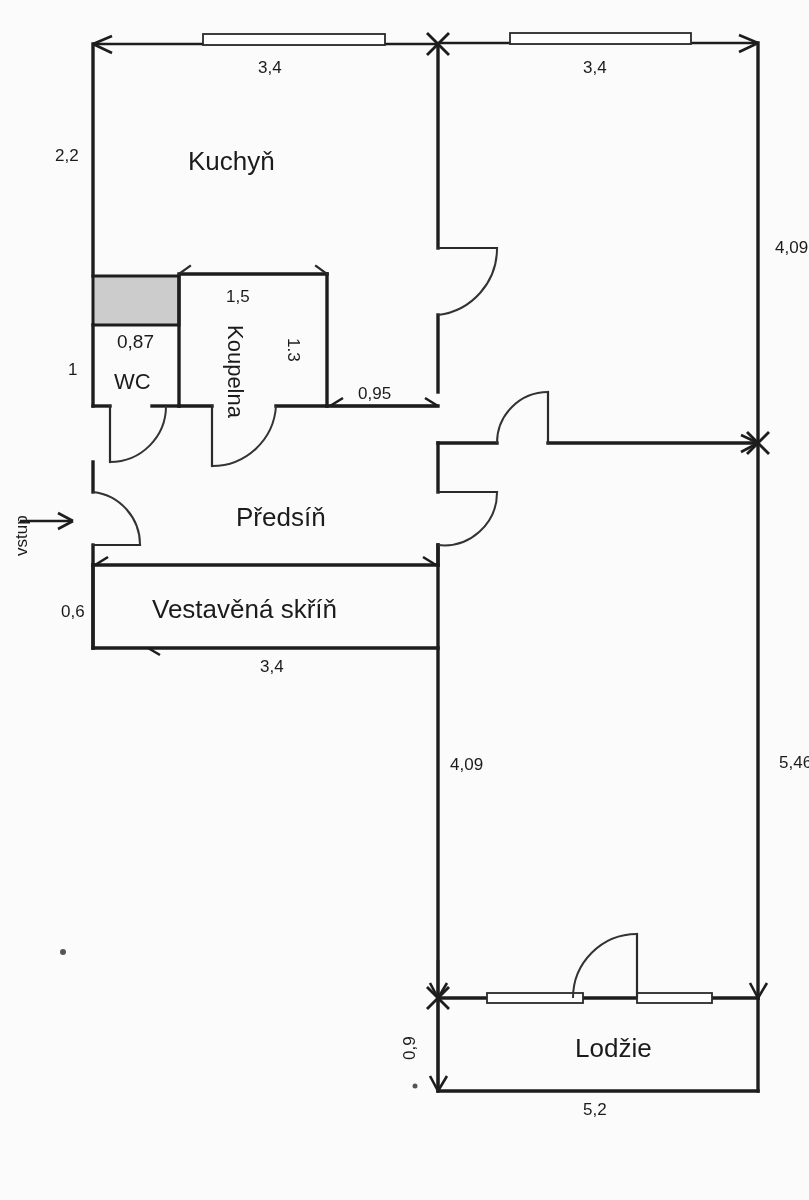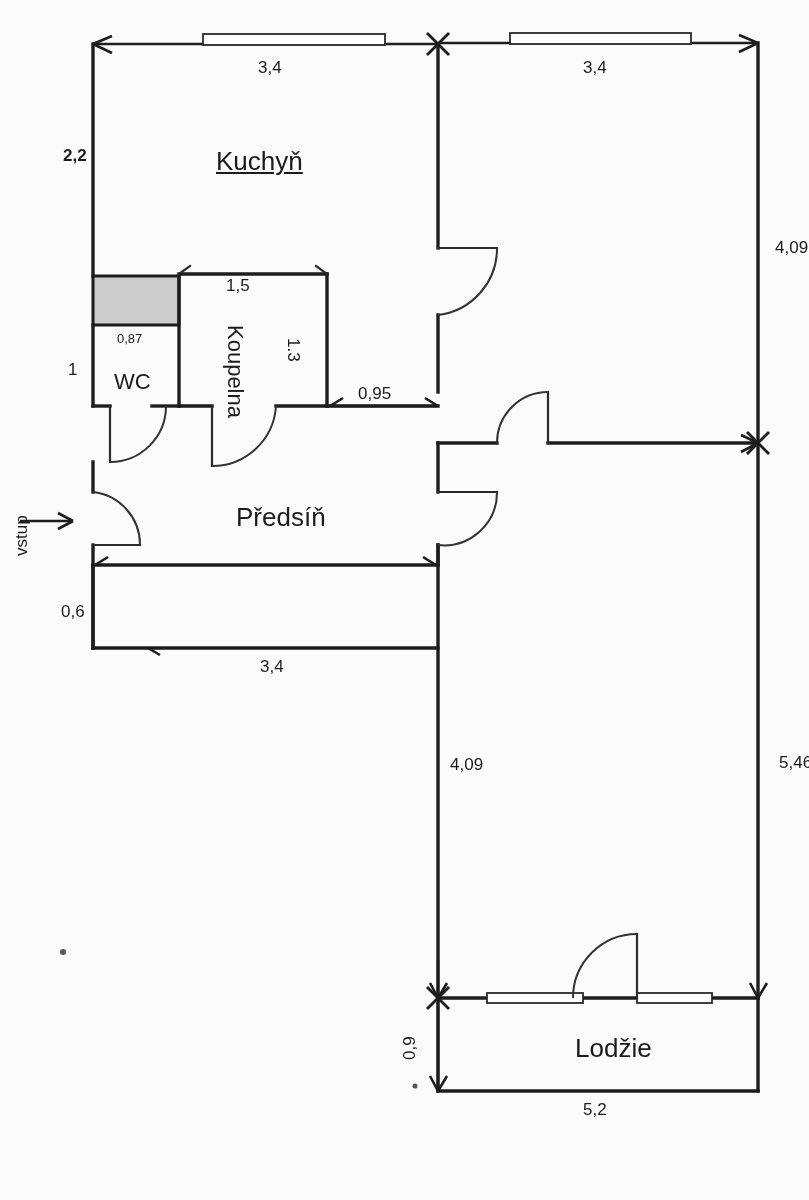--- a/index.html
+++ b/index.html
@@ -37,21 +37,21 @@
 
   .lbl {
     position: absolute;
     color: #1b1b1b;
     white-space: nowrap;
     user-select: none;
   }
   .room-name { font-size: 26px; }
   .room-name-sm { font-size: 22px; }
   .dim       { font-size: 17px; }
-  .dim-sm    { font-size: 13px; }
+  .dim-sm    { font-size: 19px; }
   .rot90     { transform: rotate(90deg); transform-origin: left top; }
   .rot180    { transform: rotate(180deg); transform-origin: left top; }
 </style>
 </head>
 <body>
 
 <div id="plan-wrap">
 
   <svg id="floorplan" viewBox="0 0 809 1200">
 
@@ -199,46 +199,47 @@
       <path class="doorarc" d="M 637 934 A 64 64 0 0 0 573 998"></path>
     </g>
 
     <path class="arrowline" d="M 758 998 L 750 983 M 758 998 L 767 983"></path>
 
     <circle class="dot" cx="63" cy="952" r="3"></circle>
     <circle class="dot" cx="415" cy="1086" r="2.5"></circle>
 
   </svg>
 
-  <div class="lbl room-name" style="left:216px; top:146px;text-decoration:underline;">Kuchyň</div>
+  <div class="lbl room-name" style="left:188px; top:146px;">Kuchyň</div>
 
   <div class="lbl room-name-sm" style="left:114px; top:369px;">WC</div>
 
   <div class="lbl room-name-sm rot90" style="left:248px; top:325px;">Koupelna</div>
 
   <div class="lbl room-name" style="left:236px; top:502px;">Předsíň</div>
 
+  <div class="lbl room-name" style="left:152px; top:594px;">Vestavěná skříň</div>
 
   <div class="lbl room-name" style="left:565px; top:1033px;margin-left:10px;">Lodžie</div>
 
   <div class="lbl dim rot180" style="left:32px; top:556px; writing-mode:vertical-rl;">vstup</div>
 
   <div class="lbl dim" style="left:258px; top:58px;">3,4</div>
 
   <div class="lbl dim" style="left:583px; top:58px;">3,4</div>
 
-  <div class="lbl dim" style="left:63px; top:146px;font-weight:bold;">2,2</div>
+  <div class="lbl dim" style="left:55px; top:146px;">2,2</div>
 
   <div class="lbl dim" style="left:775px; top:238px;">4,09</div>
 
   <div class="lbl dim" style="left:68px; top:360px;">1</div>
 
   <div class="lbl dim-sm" style="left:117px; top:331px;">0,87</div>
 
-  <div class="lbl dim" style="left:226px; top:276px;">1,5</div>
+  <div class="lbl dim" style="left:226px; top:287px;">1,5</div>
 
   <div class="lbl dim rot90" style="left:303px; top:338px;">1.3</div>
 
   <div class="lbl dim" style="left:358px; top:384px;text-align:right;">0,95</div>
 
   <div class="lbl dim" style="left:61px; top:602px;text-align:right;">0,6</div>
 
   <div class="lbl dim" style="left:260px; top:657px;">3,4</div>
 
   <div class="lbl dim" style="left:450px; top:755px;">4,09</div>

